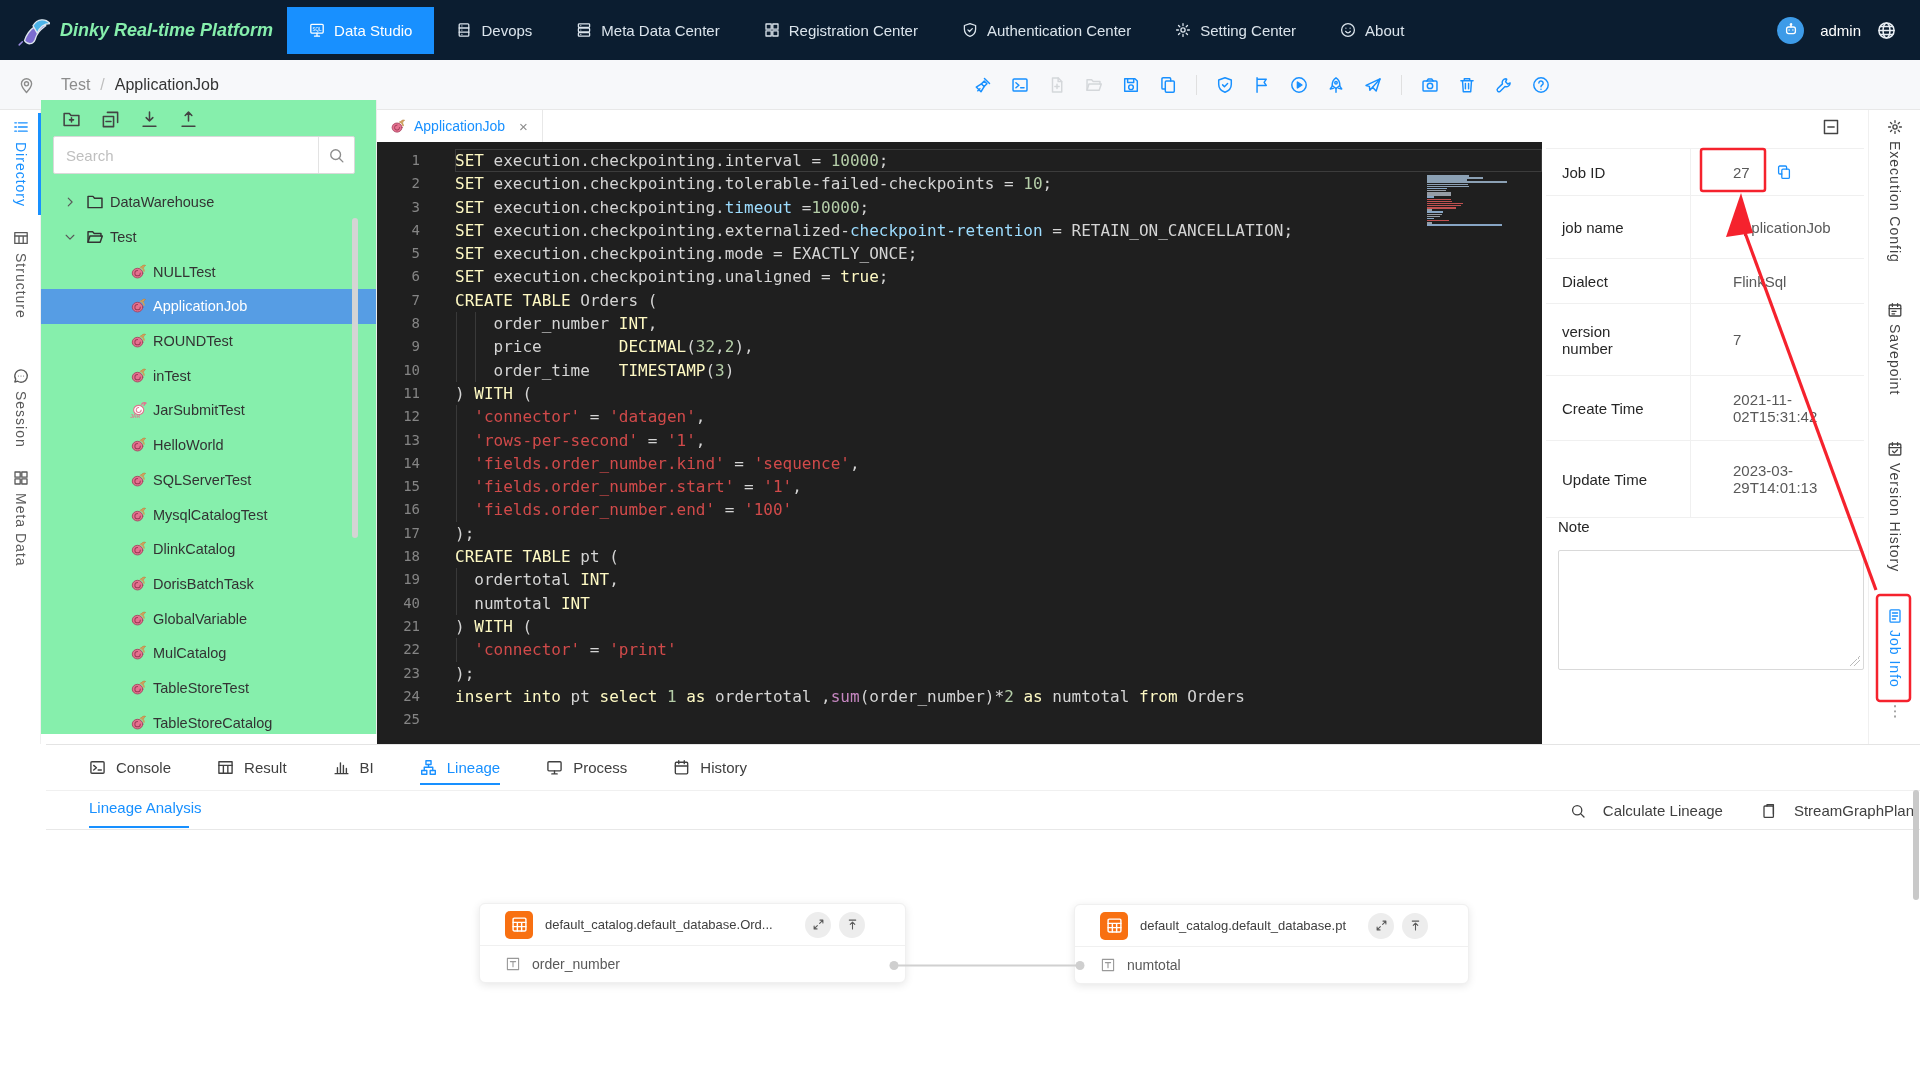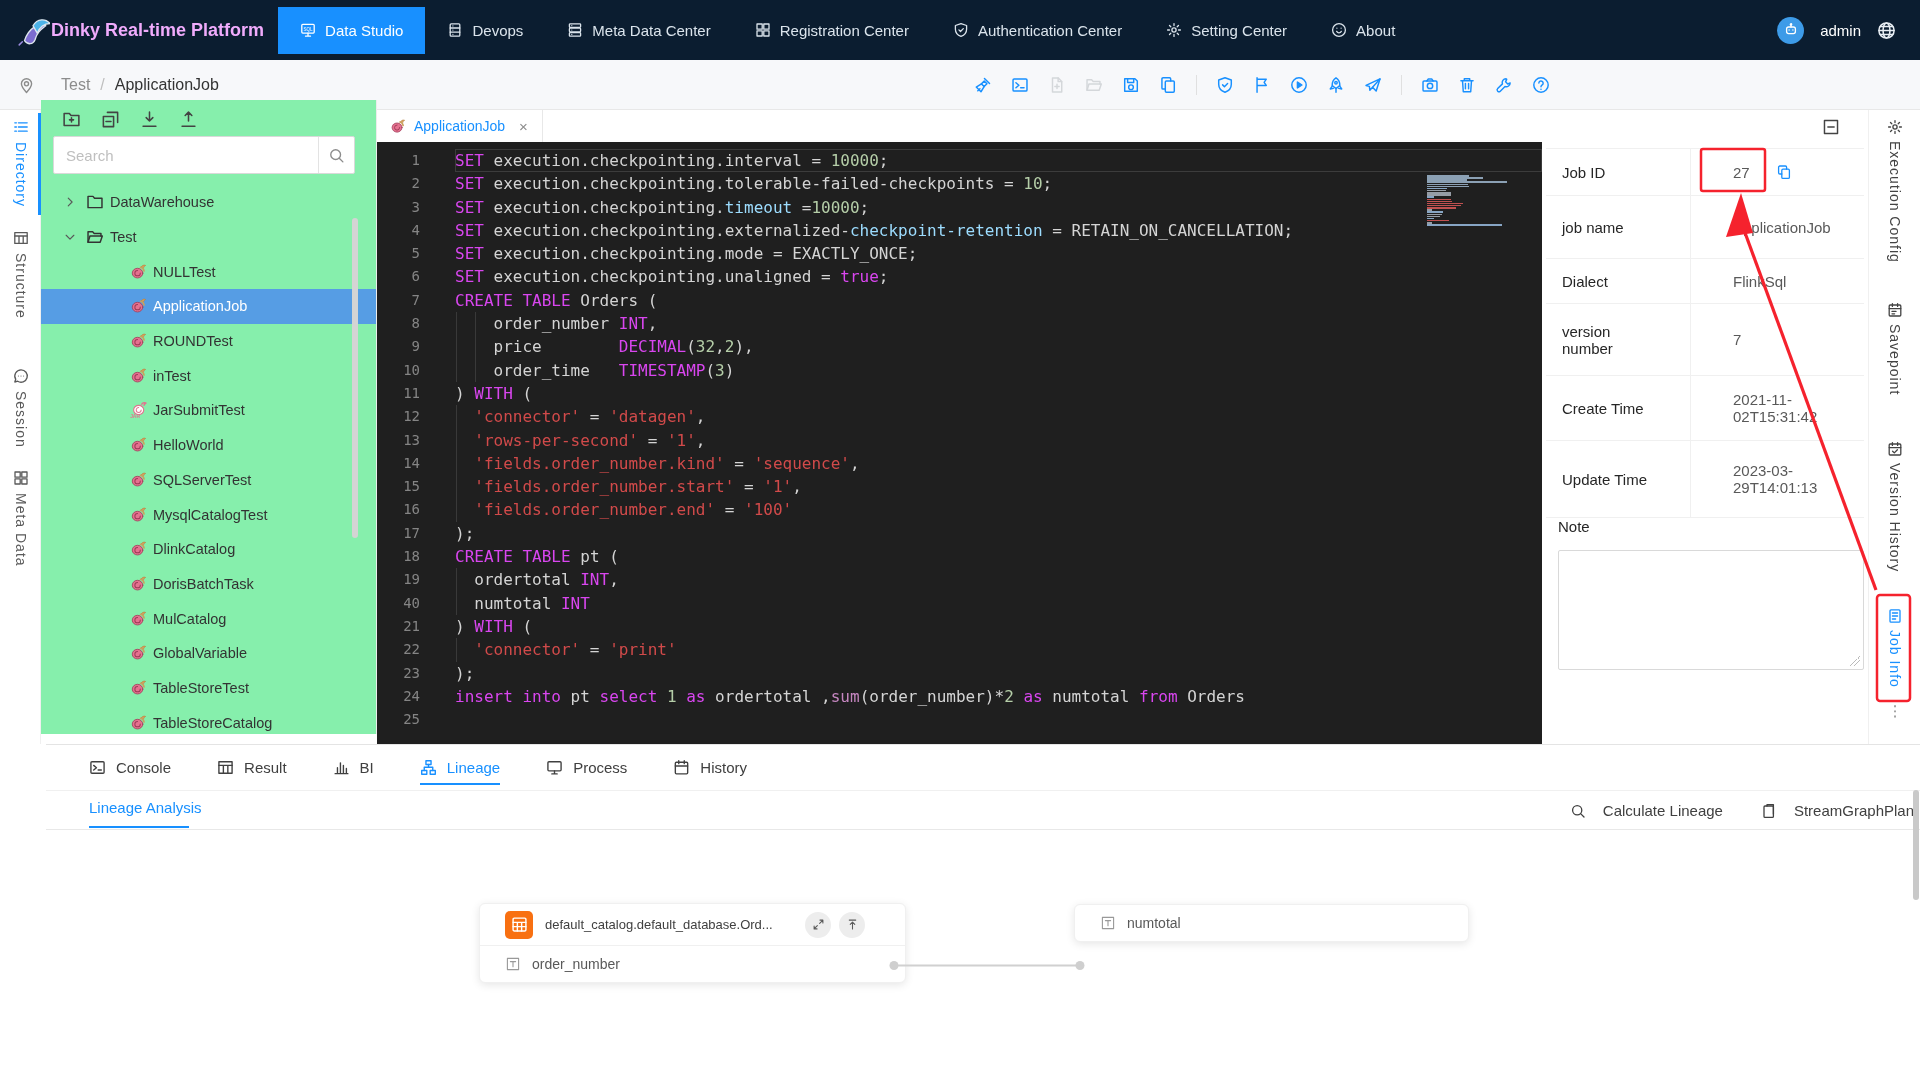--- a/index.html
+++ b/index.html
@@ -3,21 +3,21 @@
 <meta charset="utf-8">
 <style>
   * { margin:0; padding:0; box-sizing:border-box; }
   html,body { width:1920px; height:1080px; font-family:"Liberation Sans", sans-serif; background:#fff; overflow:hidden; }
   #app { position:relative; width:1920px; height:1080px; }
   .ic { fill:none; stroke:currentColor; stroke-width:1.3; stroke-linecap:round; stroke-linejoin:round; display:block; }
 
   
   #navbar { position:absolute; left:0; top:0; width:1920px; height:60px; background:#0b1d30; display:flex; align-items:center; color:#dde6ee; }
   #logo { width:34px; height:34px; margin-left:16px; }
-  #nav-title { color:#f0abfc; font-size:18px; font-weight:bold; margin-left:1px; margin-right:14px; white-space:nowrap; }
+  #nav-title { color:#86efac; font-size:18px; font-weight:bold; margin-left:10px; margin-right:14px; white-space:nowrap;font-style:italic; }
   .nav-item { height:47px; display:flex; align-items:center; gap:9px; padding:16px 22px; font-size:15px; color:#dbe4ec; cursor:pointer; white-space:nowrap; }
   .nav-item.active { background:#1890ff; color:#fff; }
   .nav-item .ic { width:16px; height:16px; }
   #nav-right { margin-left:auto; display:flex; align-items:center; gap:16px; padding-right:24px; }
   #avatar { width:27px; height:27px; border-radius:50%; background:#3d9be8; display:flex; align-items:center; justify-content:center; }
   #avatar .ic { width:16px; height:16px; color:#fff; }
   #nav-user { font-size:15px; color:#fff; }
   #globe .ic { width:19px; height:19px; color:#e8eef4; }
 
   
@@ -65,21 +65,21 @@
   #edit-tab .squirrel { width:17px; height:17px; }
   #edit-tab-label { color:#1890ff; font-size:14px; }
   #edit-tab-close { color:#8c8c8c; font-size:15px; margin-left:6px; cursor:pointer; }
   #code { position:absolute; left:0; top:32px; width:1165px; height:602px; background:#1f1f1f; overflow:hidden; }
   #gutter { position:absolute; left:0; top:7px; width:66px; text-align:right; padding-right:23px; color:#858585; font-family:"DejaVu Sans Mono", monospace; font-size:14px; }
   #gutter div { height:23.3px; line-height:23.3px; }
   #lines { position:absolute; left:78px; top:7px; right:0; font-family:"DejaVu Sans Mono", monospace; font-size:16px; white-space:pre; }
   .cline { height:23.3px; line-height:23.3px; position:relative; }
   .cline.cur { outline:1px solid #3c3c3c; outline-offset:-1px; }
   .guide { position:absolute; top:0; bottom:0; width:1px; background:#393939; }
-  .tk-kw{color:#d946ef}.tk-ident{color:#9cdcfe}.tk-num{color:#b5cea8}.tk-str{color:#d14a4a}.tk-pl{color:#d4d4d4}.tk-fn{color:#c586c0}
+  .tk-kw{color:#fef9c3}.tk-ident{color:#9cdcfe}.tk-num{color:#b5cea8}.tk-str{color:#d14a4a}.tk-pl{color:#d4d4d4}.tk-fn{color:#c586c0}
   #minimap { position:absolute; left:1050px; top:33px; width:86px; }
   .mmrow { height:1.5px; margin-bottom:0.65px; }
 
   
   #rightpanel { position:absolute; left:1542px; top:110px; width:326px; height:634px; background:#fff; }
   #panel-collapse { position:absolute; right:28px; top:8px; width:18px; height:18px; color:#434343; cursor:pointer; }
   #info-table { position:absolute; left:4px; top:38px; width:318px; border-top:1px solid #f0f0f0; }
   .info-row { display:flex; border-bottom:1px solid #f0f0f0; }
   .info-label { width:145px; border-right:1px solid #f0f0f0; padding:0 28px 0 16px; display:flex; align-items:center; font-size:15px; color:#262626; }
   .info-value { flex:1; padding:10px 16px; display:flex; align-items:center; font-size:15px; color:#595959; overflow-wrap:break-word; word-break:normal; }
@@ -566,32 +566,32 @@
         </div>
         <div class="tree-row lvl1">
           <span class="node-ic">
             <svg class="ic " viewBox="0 0 16 16" xmlns="http://www.w3.org/2000/svg">
               <path d="M10.8 3.4c1-1.5 3-1.9 4-1.2-.9.3-1.6 1.1-1.8 2.1z" fill="#d9a05b" stroke="#b07d3e" stroke-width=".5"></path>
               <ellipse cx="7.6" cy="9" rx="4.7" ry="4.3" fill="#e5718f" stroke="#9e3a57" stroke-width=".7"></ellipse>
               <path d="M10 9a2.4 2.4 0 1 1-2.4-2.4" fill="none" stroke="#9e3a57" stroke-width=".9"></path>
               <path d="M10.3 3.8c1.7.4 2.8 1.7 3 3.3" fill="none" stroke="#caa05e" stroke-width="1.5"></path>
             </svg>
           </span>
+          <span>GlobalVariable</span>
+        </div>
+        <div class="tree-row lvl1">
+          <span class="node-ic">
+            <svg class="ic " viewBox="0 0 16 16" xmlns="http://www.w3.org/2000/svg">
+              <path d="M10.8 3.4c1-1.5 3-1.9 4-1.2-.9.3-1.6 1.1-1.8 2.1z" fill="#d9a05b" stroke="#b07d3e" stroke-width=".5"></path>
+              <ellipse cx="7.6" cy="9" rx="4.7" ry="4.3" fill="#e5718f" stroke="#9e3a57" stroke-width=".7"></ellipse>
+              <path d="M10 9a2.4 2.4 0 1 1-2.4-2.4" fill="none" stroke="#9e3a57" stroke-width=".9"></path>
+              <path d="M10.3 3.8c1.7.4 2.8 1.7 3 3.3" fill="none" stroke="#caa05e" stroke-width="1.5"></path>
+            </svg>
+          </span>
           <span>MulCatalog</span>
-        </div>
-        <div class="tree-row lvl1">
-          <span class="node-ic">
-            <svg class="ic " viewBox="0 0 16 16" xmlns="http://www.w3.org/2000/svg">
-              <path d="M10.8 3.4c1-1.5 3-1.9 4-1.2-.9.3-1.6 1.1-1.8 2.1z" fill="#d9a05b" stroke="#b07d3e" stroke-width=".5"></path>
-              <ellipse cx="7.6" cy="9" rx="4.7" ry="4.3" fill="#e5718f" stroke="#9e3a57" stroke-width=".7"></ellipse>
-              <path d="M10 9a2.4 2.4 0 1 1-2.4-2.4" fill="none" stroke="#9e3a57" stroke-width=".9"></path>
-              <path d="M10.3 3.8c1.7.4 2.8 1.7 3 3.3" fill="none" stroke="#caa05e" stroke-width="1.5"></path>
-            </svg>
-          </span>
-          <span>GlobalVariable</span>
         </div>
         <div class="tree-row lvl1">
           <span class="node-ic">
             <svg class="ic " viewBox="0 0 16 16" xmlns="http://www.w3.org/2000/svg">
               <path d="M10.8 3.4c1-1.5 3-1.9 4-1.2-.9.3-1.6 1.1-1.8 2.1z" fill="#d9a05b" stroke="#b07d3e" stroke-width=".5"></path>
               <ellipse cx="7.6" cy="9" rx="4.7" ry="4.3" fill="#e5718f" stroke="#9e3a57" stroke-width=".7"></ellipse>
               <path d="M10 9a2.4 2.4 0 1 1-2.4-2.4" fill="none" stroke="#9e3a57" stroke-width=".9"></path>
               <path d="M10.3 3.8c1.7.4 2.8 1.7 3 3.3" fill="none" stroke="#caa05e" stroke-width="1.5"></path>
             </svg>
           </span>
@@ -891,20 +891,41 @@
             <span>
               <svg class="ic " viewBox="0 0 16 16" xmlns="http://www.w3.org/2000/svg">
                 <rect x="2.4" y="2.4" width="11.2" height="11.2"></rect>
                 <path d="M5.4 5.6h5.2M8 5.6v5.2"></path>
               </svg>
             </span>
             <span>order_number</span>
           </div>
         </div>
         <div class="lnode" style="left: 1028px; top: 74px; width: 395px;">
+          <div class="lnode-head">
+            <span class="lnode-icon">
+              <svg class="ic " viewBox="0 0 16 16" xmlns="http://www.w3.org/2000/svg">
+                <rect x="2.6" y="2.6" width="10.8" height="10.8" rx="1"></rect>
+                <path d="M2.6 6.2h10.8M2.6 9.8h10.8M6.2 6.2v7.2M9.8 6.2v7.2"></path>
+              </svg>
+            </span>
+            <span class="lnode-title">default_catalog.default_database.pt</span>
+            <span class="lnode-btns">
+              <span class="lnode-btn">
+                <svg class="ic " viewBox="0 0 16 16" xmlns="http://www.w3.org/2000/svg">
+                  <path d="M9.8 2.6h3.6v3.6M6.2 13.4H2.6V9.8M13.2 2.8L9.4 6.6M2.8 13.2l3.8-3.8"></path>
+                </svg>
+              </span>
+              <span class="lnode-btn">
+                <svg class="ic " viewBox="0 0 16 16" xmlns="http://www.w3.org/2000/svg">
+                  <path d="M4 2.6h8M8 13.4V5.2M5.2 7.8L8 5l2.8 2.8"></path>
+                </svg>
+              </span>
+            </span>
+          </div>
           <div class="lnode-field">
             <span>
               <svg class="ic " viewBox="0 0 16 16" xmlns="http://www.w3.org/2000/svg">
                 <rect x="2.4" y="2.4" width="11.2" height="11.2"></rect>
                 <path d="M5.4 5.6h5.2M8 5.6v5.2"></path>
               </svg>
             </span>
             <span>numtotal</span>
           </div>
         </div>

